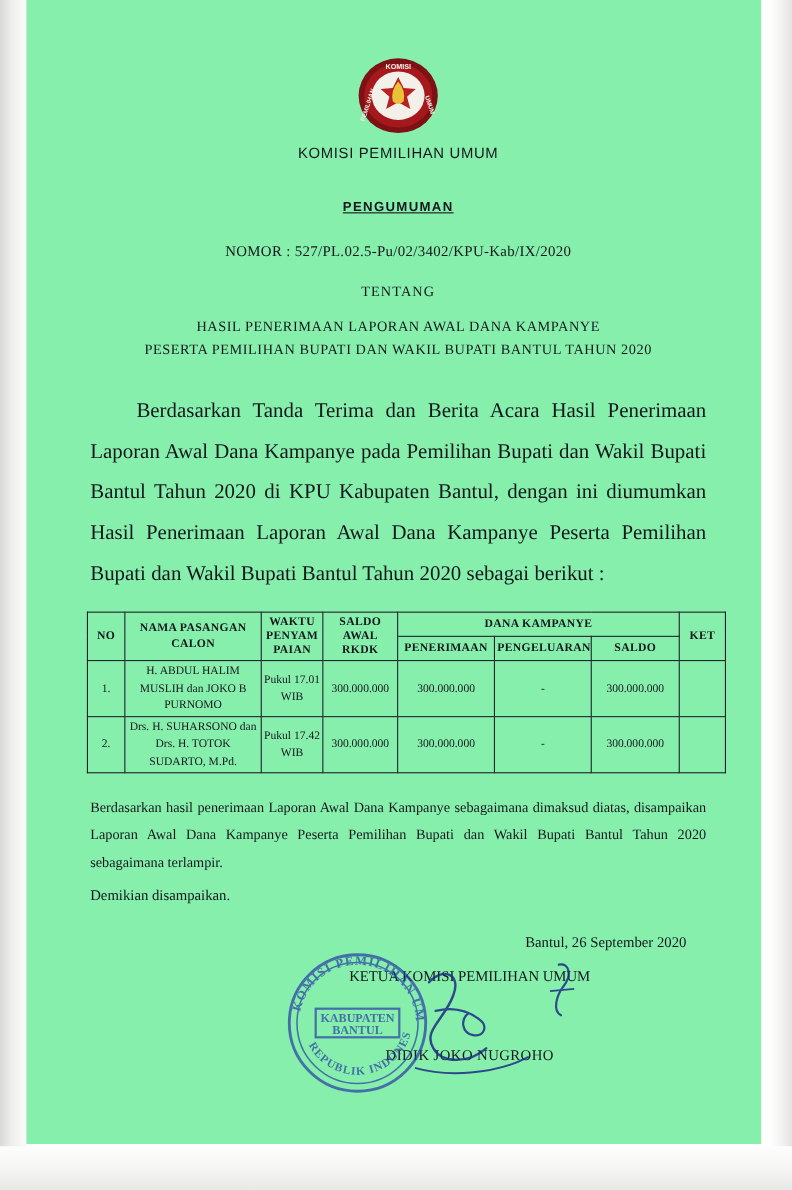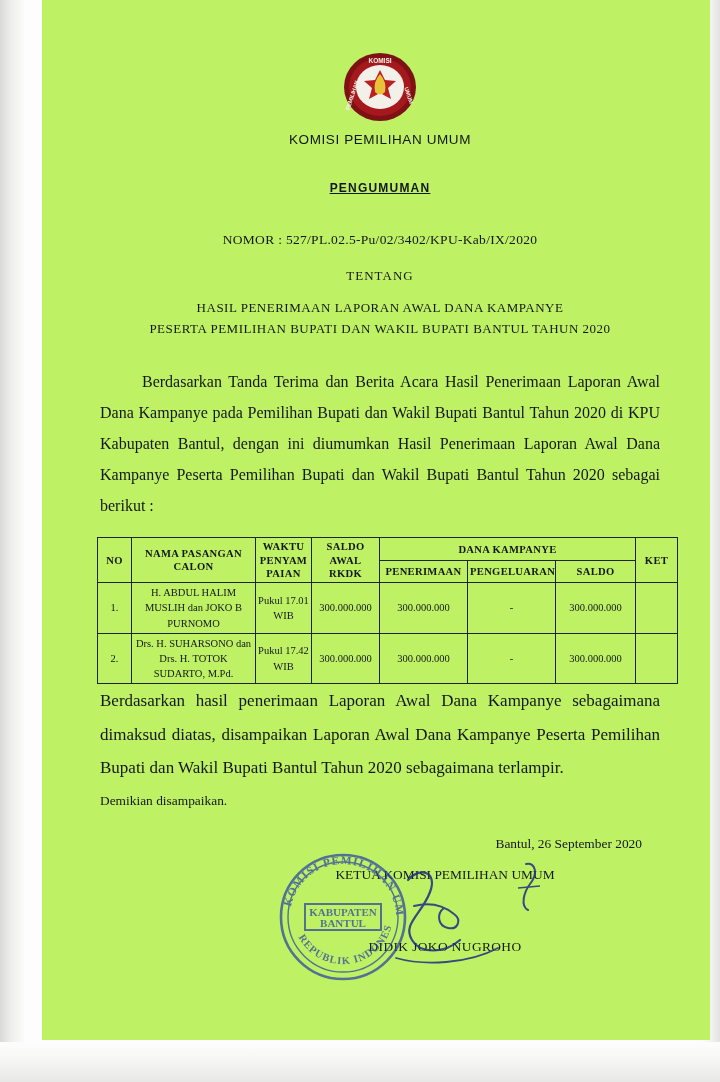--- a/index.html
+++ b/index.html
@@ -32,24 +32,24 @@
     right: 0; top: 0; width: 18px; height: 1082px;
     background: linear-gradient(to left, #e3e3e1 0%, #f2f2f0 50%, #fcfcfb 100%);
   }
   .scan-bottom-edge {
     position: absolute;
     left: 0; bottom: 0; width: 720px; height: 40px;
     background: linear-gradient(to top, #e8e8e6 0%, #f7f7f6 60%, #fdfdfd 100%);
   }
   .sheet {
     position: absolute;
-    left: 42px; top: 0;
+    left: 24px; top: 0;
     width: 668px;
     height: 1040px;
-    background: #bef264;
+    background: #86efac;
   }
   .content {
     position: absolute;
     left: 58px;
     top: 50px;
     width: 560px;
   }
 
   
   .logo-wrap {
@@ -76,21 +76,21 @@
     text-align: center;
     margin-top: 30px;
     font-size: 12px;
     font-weight: bold;
     letter-spacing: 1.2px;
     text-decoration: underline;
     font-family: "Liberation Sans", sans-serif;
   }
   .nomor {
     text-align: center;
-    margin-top: 37px;
+    margin-top: 26px;
     font-size: 13.5px;
     letter-spacing: .3px;
   }
   .tentang {
     text-align: center;
     margin-top: 20px;
     font-size: 13px;
     letter-spacing: 1px;
   }
   .subject {
@@ -98,32 +98,33 @@
     margin-top: 14px;
     font-size: 13px;
     letter-spacing: .5px;
     line-height: 1.6;
   }
   .subject div { white-space: nowrap; }
 
   
   .para {
     margin-top: 26px;
-    font-size: 16px;
+    font-size: 19px;
     line-height: 1.95;
     text-align: justify;
     text-justify: inter-word;
   }
   .para.indent::before {
     content: "";
     display: inline-block;
     width: 42px;
   }
   .para2 {
-    font-size: 17px;
+    margin-top: 18px;
+    font-size: 13px;
     line-height: 1.95;
     text-align: justify;
   }
   .para3 {
     margin-top: 4px;
     font-size: 13.4px;
     line-height: 1.95;
     font-family: Liberation Serif, serif;
   }
 

